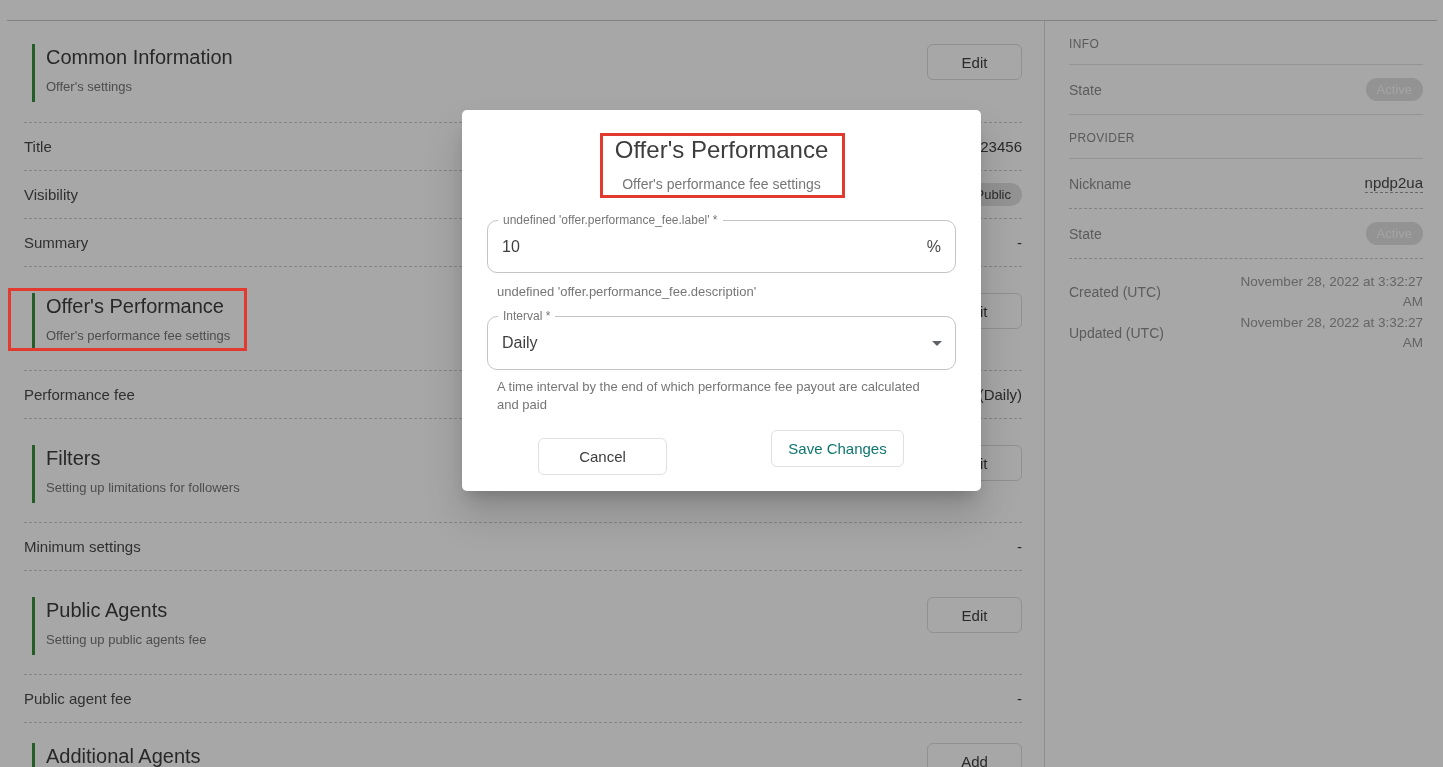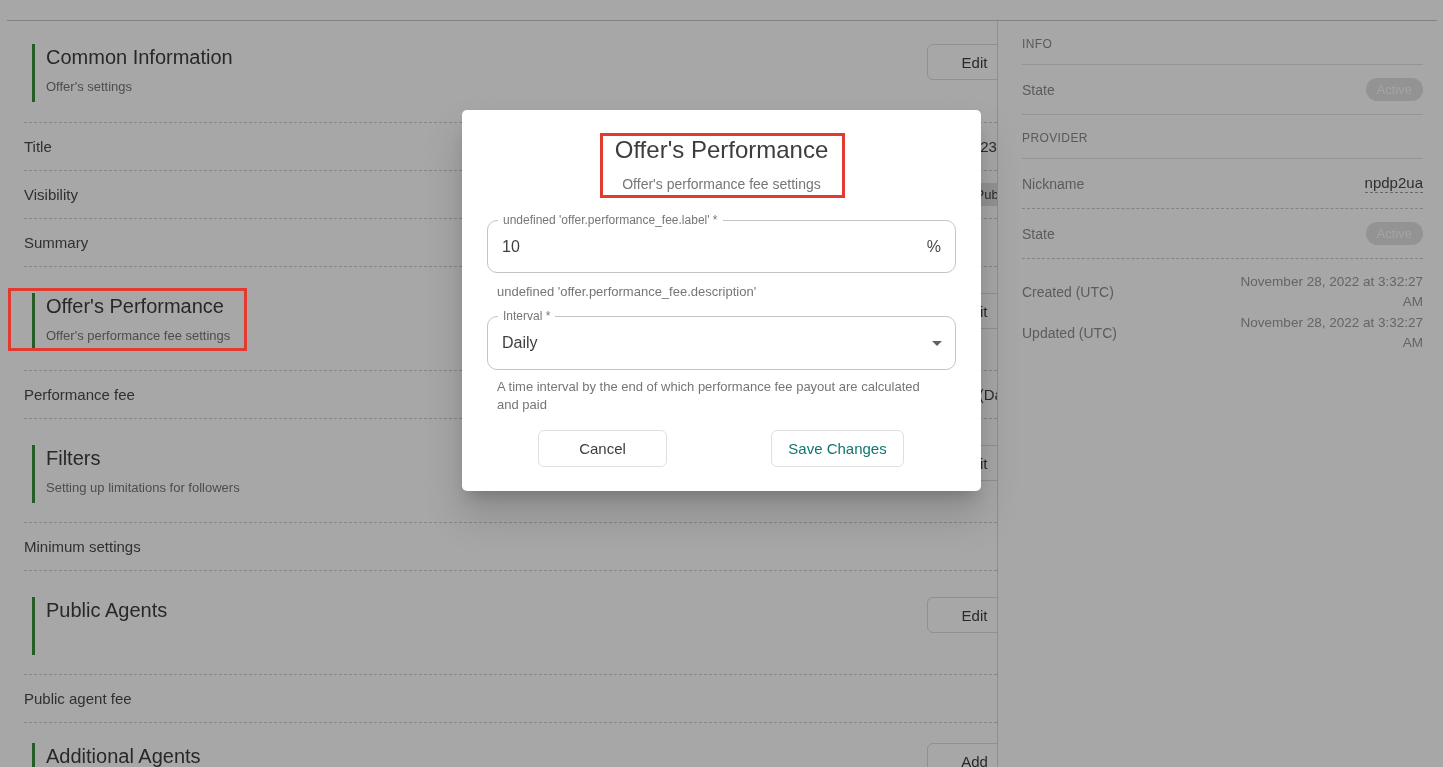--- a/index.html
+++ b/index.html
@@ -43,21 +43,21 @@
   .row-value { font-size:15px; color:#3f3f3f; }
 
   .badge {
     display:inline-block; padding:3px 11px; background:#e0e0e0;
     border-radius:12px; font-size:13px; line-height:17px;
   }
   .badge.light { color:#fafafa; }
   .badge.dark  { color:#424242; }
 
   
-  .sidebar { position:absolute; top:21px; right:0; bottom:0; width:446px; border-left:1px solid #d9d9d9; background:#fff; }
+  .sidebar { position:absolute; top:21px; right:0; bottom:0; width:399px; border-left:1px solid #d9d9d9; background:#fff; }
   .sb-inner { margin:0 20px 0 24px; }
   .sb-head { padding:16px 0 13px; font-size:12px; letter-spacing:.4px; color:#8a8a8a; border-bottom:1px solid #e2e2e2; }
   .sb-row { display:flex; justify-content:space-between; align-items:center; height:50px;gap:8px; }
   .sb-row.solid  { border-bottom:1px solid #e2e2e2; }
   .sb-row.dashed { border-bottom:1px dashed #c9c9c9; }
   .sb-label { font-size:14px; color:#8d8d8d; }
   .nickname-value { font-size:15px; color:#4a4a4a; border-bottom:1px dashed #9e9e9e; padding-bottom:1px; cursor:pointer; }
   .sb-row.datetime { height:auto; min-height:40px; border:none; align-items:center; }
   .sb-row.datetime.rfirst { margin-top:13px; }
   .dt-value { width:205px; text-align:right; font-size:13.5px; color:#9a9a9a; line-height:1.5; }
@@ -93,21 +93,21 @@
   }
   .helper { position:absolute; left:35px; font-size:13px; color:#767676; line-height:1.4; }
   .helper1 { top:173px; }
   .helper2 { top:268px; width:430px; }
 
   .m-btn {
     position:absolute; top:320px; height:37px;
     background:#fff; border:1px solid #e0e0e0; border-radius:6px;
     font-family:"Liberation Sans",sans-serif; font-size:15px; cursor:pointer;
   }
-  .btn-cancel { left:76px; width:129px; color:#3d3d3d; }
+  .btn-cancel { left:76px; width:129px; color:#3d3d3d;margin-top:8px; }
   .btn-save   { left:309px; width:133px; color:#0f766e; }
 
   
   .red-box { position:absolute; border:3px solid #e23a2e; z-index:30; background:transparent; pointer-events:none; }
   .red-box.on-modal { left:600px; top:133px; width:245px; height:65px; }
   .red-box.on-page  { left:8px;   top:288px; width:239px; height:63px; }
 </style>
 </head>
 <body>
 
@@ -159,20 +159,21 @@
     </div>
 
     <div class="row">
       <span class="row-label">Minimum settings</span>
       <span class="row-value">-</span>
     </div>
 
     <div class="group">
       <div class="bar-block">
         <div class="group-title">Public Agents</div>
+        <div class="group-sub">Setting up public agents fee</div>
       </div>
       <button class="action-btn">Edit</button>
     </div>
 
     <div class="row">
       <span class="row-label">Public agent fee</span>
       <span class="row-value">-</span>
     </div>
 
     <div class="group last">

